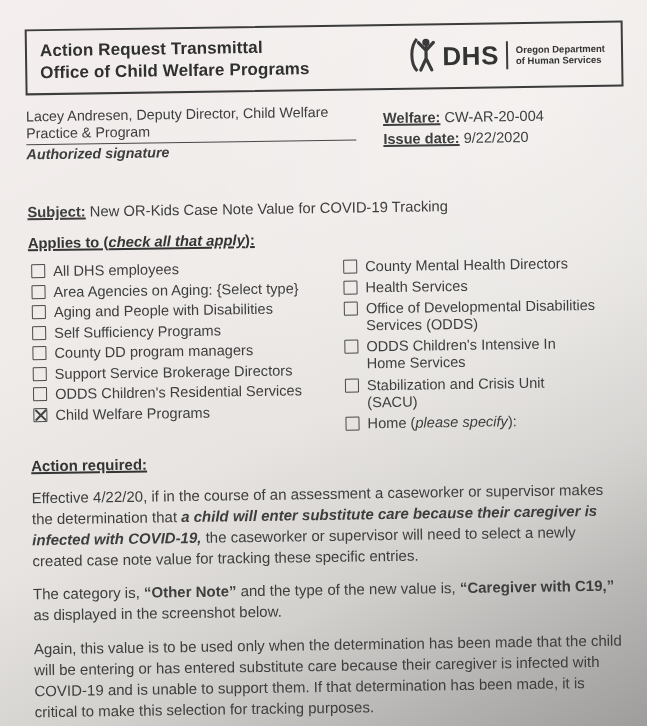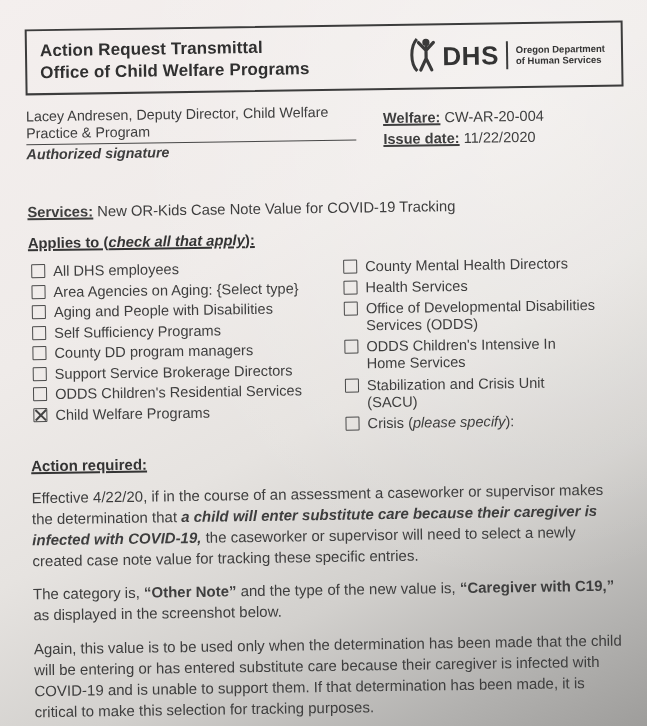--- a/index.html
+++ b/index.html
@@ -99,27 +99,27 @@
       </div>
       <div class="sig-caption">Authorized signature</div>
     </div>
     <div class="meta">
       <div>
         <span class="lab-u">Welfare:</span>
         <span>CW-AR-20-004</span>
       </div>
       <div>
         <span class="lab-u">Issue date:</span>
-        <span>11/22/2020</span>
+        <span>9/22/2020</span>
       </div>
     </div>
   </div>
 
   <div class="subject">
-    <span class="lab-u">Services:</span><span class="text">New OR-Kids Case Note Value for COVID-19 Tracking</span>
+    <span class="lab-u">Subject:</span><span class="text">New OR-Kids Case Note Value for COVID-19 Tracking</span>
   </div>
 
   <div class="applies"><span>Applies to (</span><i>check all that apply</i><span>):</span></div>
 
   <div class="cols">
     <div class="col-left" id="col-left">
         <div class="cbrow">
           <span class="cb"></span>
           <span class="cblabel">All DHS employees</span>
         </div>
@@ -168,21 +168,21 @@
         <div class="cbrow">
           <span class="cb"></span>
           <span class="cblabel">ODDS Children's Intensive In Home Services</span>
         </div>
         <div class="cbrow">
           <span class="cb"></span>
           <span class="cblabel">Stabilization and Crisis Unit (SACU)</span>
         </div>
         <div class="cbrow">
           <span class="cb"></span>
-          <span class="cblabel"><span>Crisis (</span><i>please specify</i><span>):</span></span>
+          <span class="cblabel"><span>Home (</span><i>please specify</i><span>):</span></span>
         </div>
       </div>
   </div>
 
   <div class="action-h">Action required:</div>
 
   <div class="para"><span>Effective 4/22/20, if in the course of an assessment a caseworker or supervisor makes the determination that </span><span class="bi">a child will enter substitute care because their caregiver is infected with COVID-19,</span><span> the caseworker or supervisor will need to select a newly created case note value for tracking these specific entries.</span></div>
 
   <div class="para p2"><span>The category is, </span><span class="b">“Other Note”</span><span> and the type of the new value is, </span><span class="b">“Caregiver with C19,”</span><span> as displayed in the screenshot below.</span></div>
 

